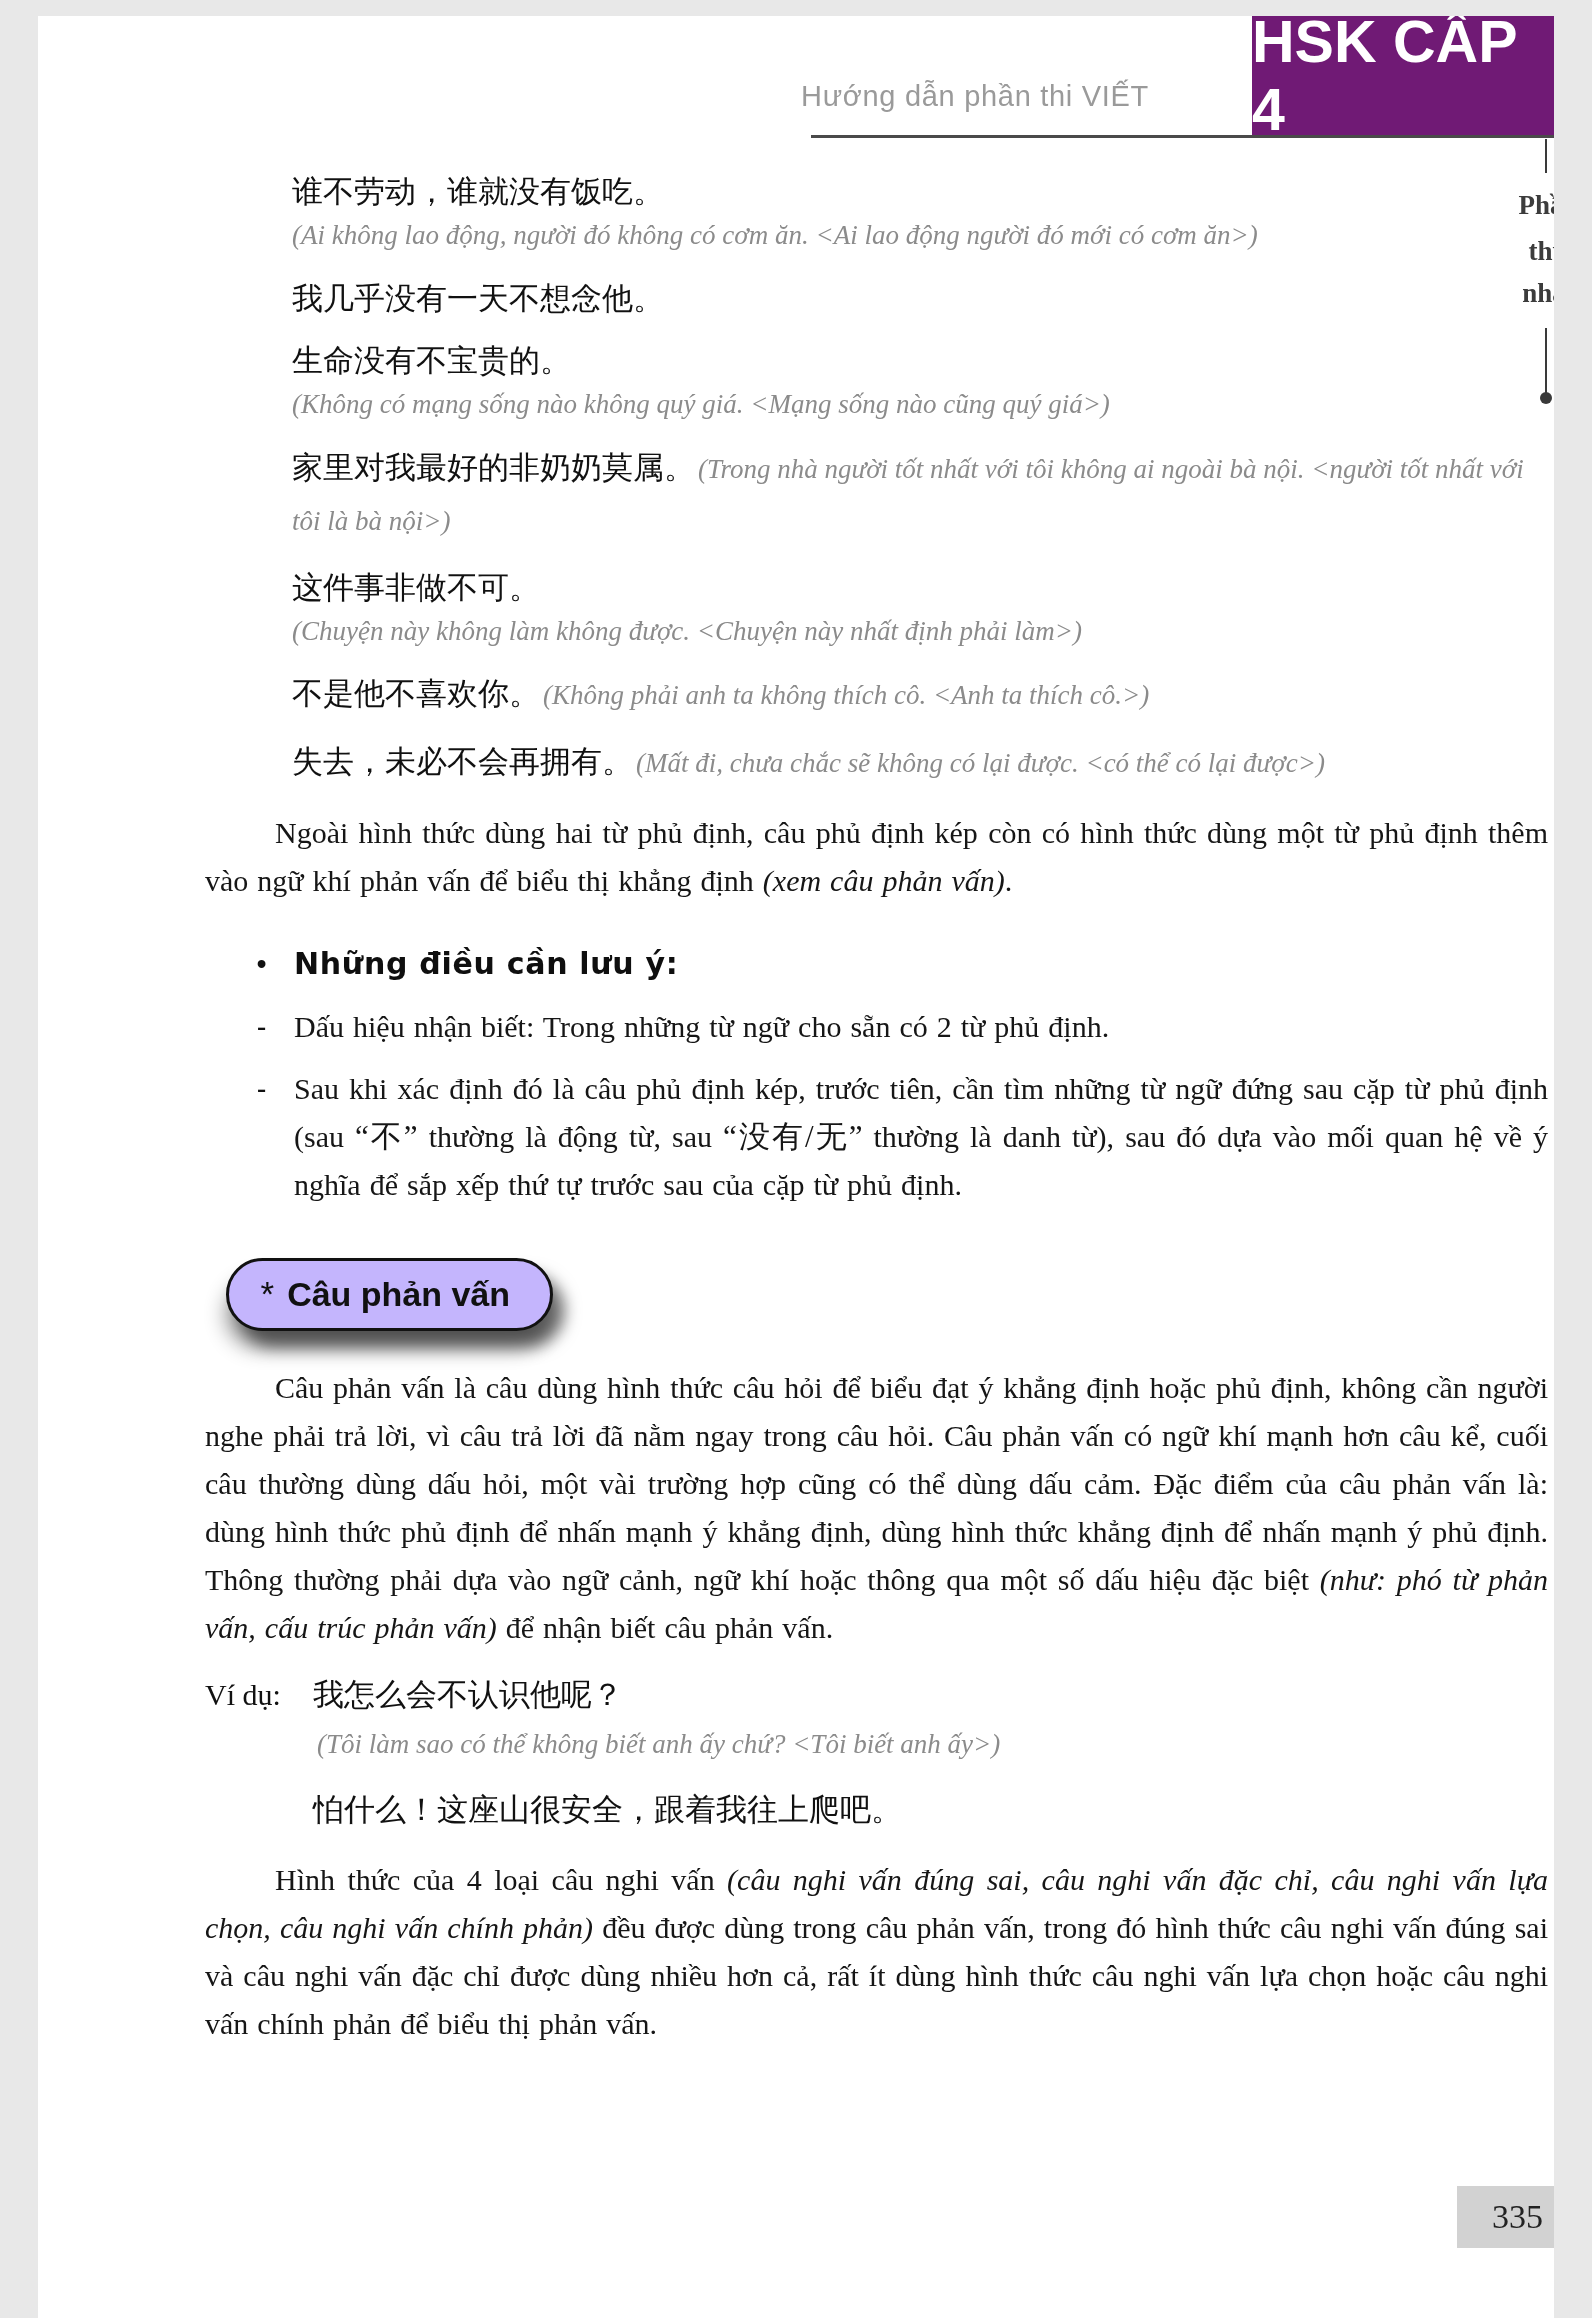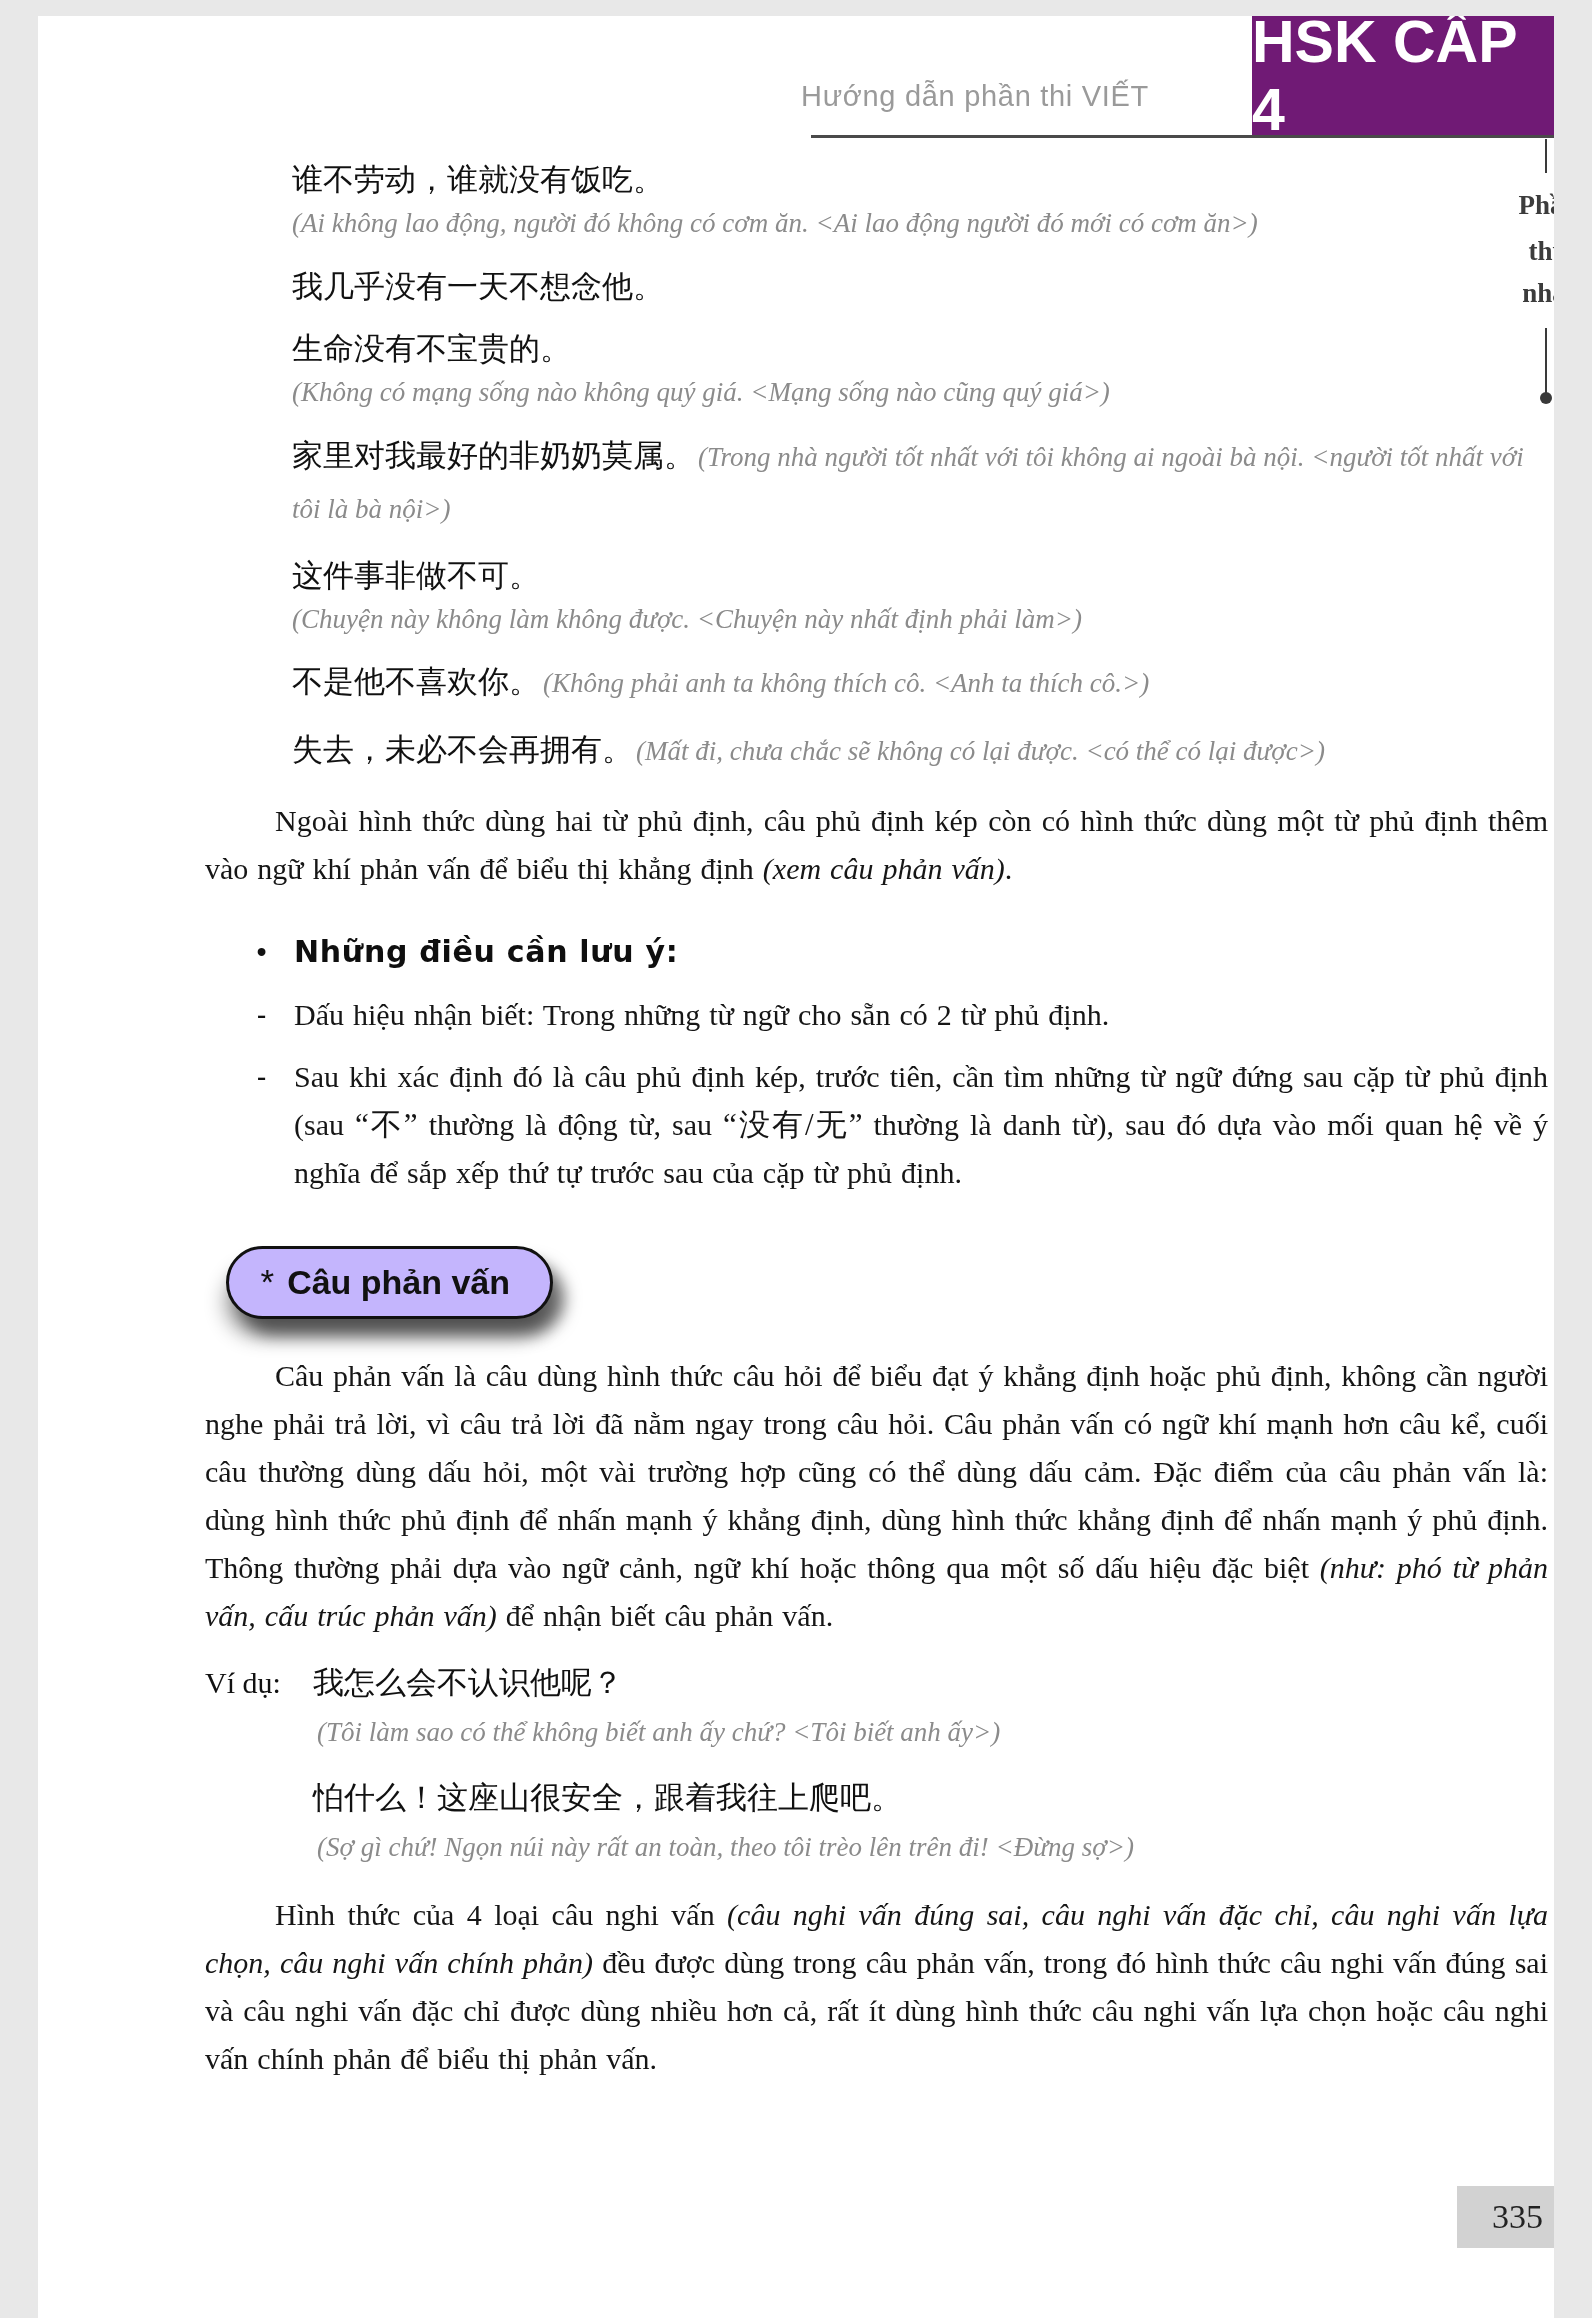--- a/index.html
+++ b/index.html
@@ -31,21 +31,21 @@
   .side-word {
     position:absolute; left:1466px; width:89px; text-align:center;
     font-family:"Liberation Serif","DejaVu Serif",serif; font-weight:bold;
     font-size:27px; color:#3c3c3c;
   }
   .side-word.w1 { top:174px; }
   .side-word.w2 { top:220px; }
   .side-word.w3 { top:262px; }
 
   
-  .content { position:absolute; left:167px; top:143px; width:1343px; }
+  .content { position:absolute; left:167px; top:155px; width:1343px; }
 
   .ex { margin-left:87px; margin-bottom:20.5px; }
   .ex .cn { font-size:31px; line-height:42px; color:#111; }
   .ex .vi, .vi-text { font-style:italic; font-size:27px; line-height:44px; color:#8b8b8b; }
   .ex.inline { line-height:48px; margin-bottom:16px; }
   .ex.inline .cn, .ex.inline .vi { display:inline; }
 
   .para {
     font-size:30px; line-height:48px; text-align:justify; text-indent:70px;
     color:#161616; word-spacing:1.5px;
@@ -175,21 +175,20 @@
       <span>Câu phản vấn là câu dùng hình thức câu hỏi để biểu đạt ý khẳng định hoặc phủ định, không cần người nghe phải trả lời, vì câu trả lời đã nằm ngay trong câu hỏi. Câu phản vấn có ngữ khí mạnh hơn câu kể, cuối câu thường dùng dấu hỏi, một vài trường hợp cũng có thể dùng dấu cảm. Đặc điểm của câu phản vấn là: dùng hình thức phủ định để nhấn mạnh ý khẳng định, dùng hình thức khẳng định để nhấn mạnh ý phủ định. Thông thường phải dựa vào ngữ cảnh, ngữ khí hoặc thông qua một số dấu hiệu đặc biệt </span><span class="it">(như: phó từ phản vấn, cấu trúc phản vấn)</span><span> để nhận biết câu phản vấn.</span>
     </div>
 
     
     <div class="vidu-row">
       <div class="vidu-label">Ví dụ:</div>
       <div class="vidu-cn">我怎么会不认识他呢？</div>
     </div>
     <div class="vidu-vi vi-text">(Tôi làm sao có thể không biết anh ấy chứ? &lt;Tôi biết anh ấy&gt;)</div>
     <div class="vidu-cn vidu-cn2">怕什么！这座山很安全，跟着我往上爬吧。</div>
-    <div class="vidu-vi vi-text">(Sợ gì chứ! Ngọn núi này rất an toàn, theo tôi trèo lên trên đi! &lt;Đừng sợ&gt;)</div>
 
     
     <div class="para p-forms">
       <span>Hình thức của 4 loại câu nghi vấn </span><span class="it">(câu nghi vấn đúng sai, câu nghi vấn đặc chỉ, câu nghi vấn lựa chọn, câu nghi vấn chính phản)</span><span> đều được dùng trong câu phản vấn, trong đó hình thức câu nghi vấn đúng sai và câu nghi vấn đặc chỉ được dùng nhiều hơn cả, rất ít dùng hình thức câu nghi vấn lựa chọn hoặc câu nghi vấn chính phản để biểu thị phản vấn.</span>
     </div>
 
   </div>
 
   <div class="page-num-box" style="background-color: rgb(210, 210, 210);">
     <span>335</span>

